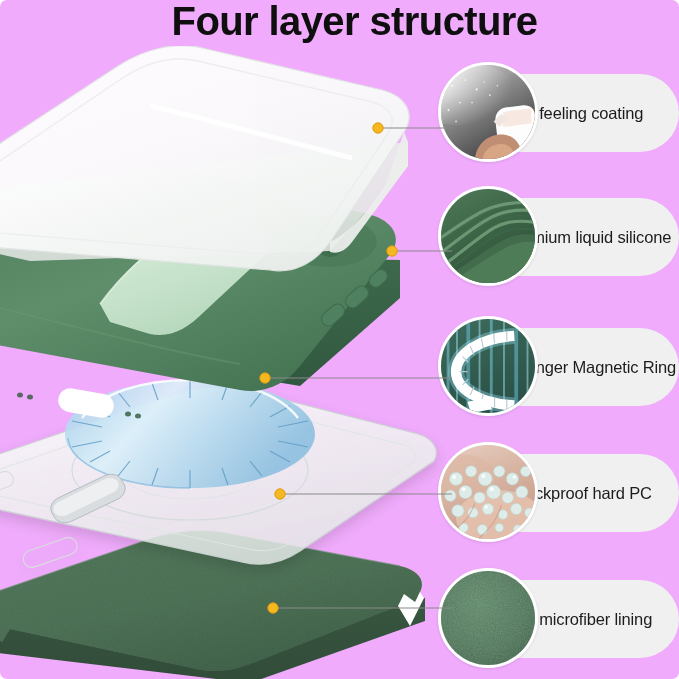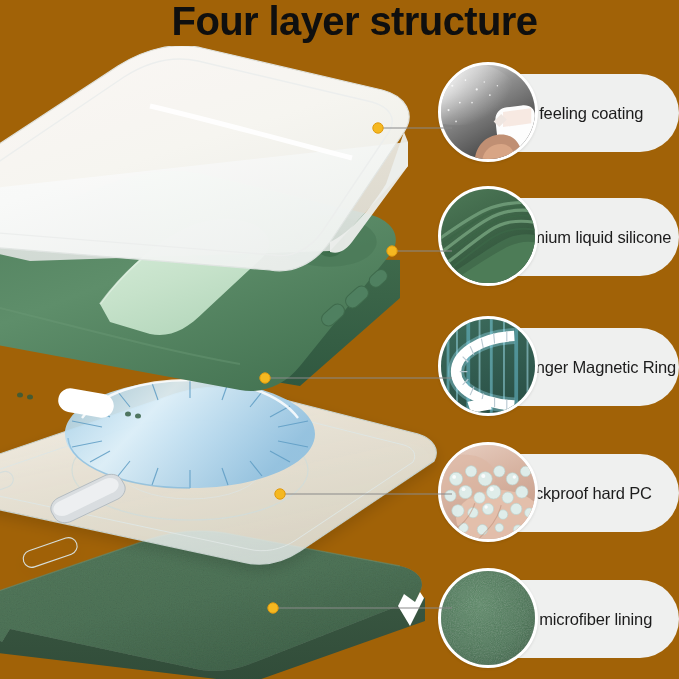--- a/index.html
+++ b/index.html
@@ -3,21 +3,21 @@
 <meta charset="utf-8">
 <title>Four layer structure</title>
 <style>
   html,body{margin:0;padding:0;}
   body{
     width:679px;height:679px;overflow:hidden;
     background:#ffffff;
     font-family:"Liberation Sans", sans-serif;
     -webkit-font-smoothing:antialiased;
   }
-  #page{position:relative;width:679px;height:679px;background:#a16207;overflow:hidden;}
+  #page{position:relative;width:679px;height:679px;background:#f0abfc;overflow:hidden;border-radius:7px;}
 
   
   #title{
     position:absolute;left:0;top:-2px;width:679px;
     text-align:center;
     font-size:40px;font-weight:700;letter-spacing:-0.6px;
     color:#0f0f0f;line-height:46px;
     padding-left:30px;box-sizing:border-box;
   }
 

